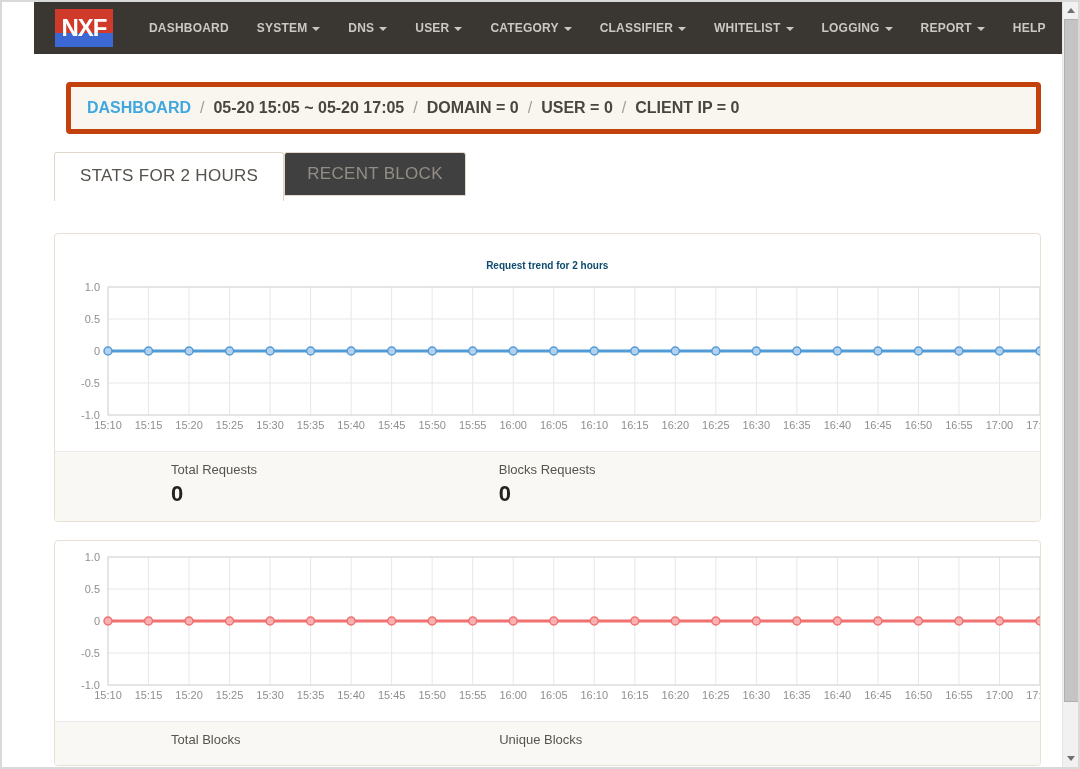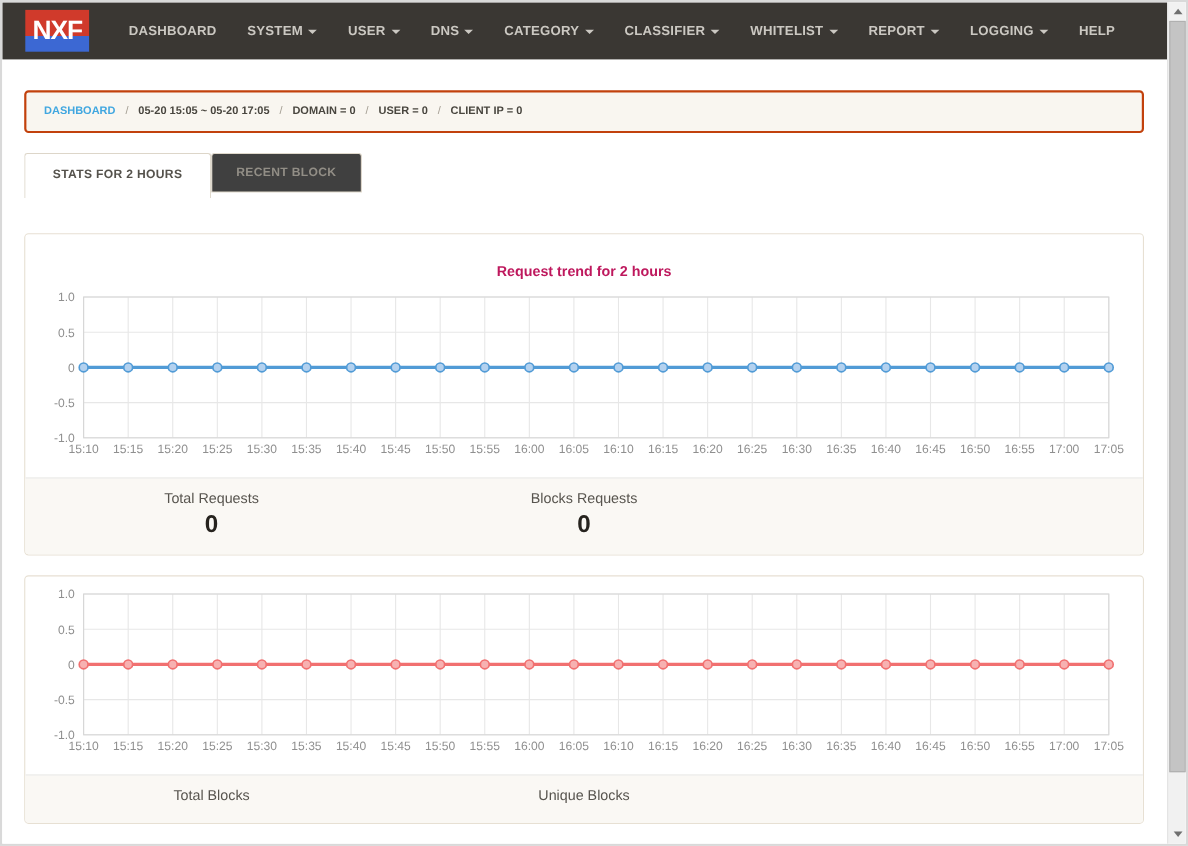--- a/index.html
+++ b/index.html
@@ -1,51 +1,51 @@
 <!DOCTYPE html>
 <html><head>
 <meta charset="utf-8">
 <style>
   * { margin:0; padding:0; box-sizing:border-box; }
   html,body { background:#ffffff; }
   body { font-family:"Liberation Sans", sans-serif; }
 
-  .window { width:1080px; height:769px; border:2px solid #d9d9d9; display:flex; background:#fff; overflow:hidden; }
+  .window { width:1080px; height:769px; border:2px solid #d9d9d9; display:flex; background:#fff; overflow:hidden;padding-left:32px; }
   .content { width:1061px; height:765px; overflow:hidden; background:#fff; }
 
   
   .navbar { height:52px; background:#3a3733; display:flex; align-items:center; }
   .logo { width:58px; height:38px; margin-left:21px; display:flex; align-items:center; justify-content:center;
           background:linear-gradient(180deg,#d03a2b 0%, #d03a2b 62%, #3c68d3 62%, #3c68d3 100%);
           color:#fff; font-weight:800; font-size:24px; letter-spacing:-1px; cursor:pointer; }
   .nav { list-style:none; display:flex; margin-left:22px; }
   .nav li { padding:0 14px; font-size:12px; font-weight:700; color:#cbc8c2; line-height:52px; letter-spacing:.2px; cursor:pointer; white-space:nowrap; }
   .caret { display:inline-block; margin-left:5px; vertical-align:middle; width:0; height:0;
            border-left:4px solid transparent; border-right:4px solid transparent; border-top:4px solid #cbc8c2; }
 
   
-  .breadcrumb { margin:28px 21px 0 20px; background:#f9f6f0; border:2px solid #c2410c; border-radius:4px;
-                padding:12px 16px; font-size:10px; font-weight:700; color:#49463f; }
+  .breadcrumb { margin:28px 21px 0 32px; background:#f9f6f0; border:5px solid #c2410c; border-radius:4px;
+                padding:12px 16px; font-size:16px; font-weight:700; color:#49463f; }
   .breadcrumb a { color:#41a7e0; text-decoration:none; cursor:pointer; }
   .breadcrumb .sep { color:#a39d92; margin:0 9px; font-weight:400; }
 
   
   .tabs { margin:18px 21px 0 20px; display:flex; align-items:flex-start; }
-  .tab { font-size:11px; font-weight:700; letter-spacing:.3px; cursor:pointer; border-radius:3px 3px 0 0; }
+  .tab { font-size:17px; font-weight:400; letter-spacing:.3px; cursor:pointer; border-radius:3px 3px 0 0; }
   .tab.active { background:#fff; color:#55524c; border:1px solid #ddd6c9; border-bottom:none; padding:13px 25px 15px; }
   .tab.inactive { background:#404040; color:#928e86; border:1px solid #e0d9cc; padding:11px 22px; }
 
   
   .panel { margin:32px 21px 0 20px; border:1px solid #e7e0d3; border-radius:4px; background:#fff; overflow:hidden; }
   .panel + .panel { margin-top:18px; }
-  .panel-title { text-align:center; margin-top:26px; font-size:13px; font-weight:700; color:#be185d; }
+  .panel-title { text-align:center; margin-top:26px; font-size:10px; font-weight:700; color:#0c4a6e; }
   .chart { display:block; width:1016px; height:152px; margin-top:8px; font-family:"Liberation Sans", sans-serif; }
   .panel-footer { margin-top:20px; border-top:1px solid #e9e9e9; background:#faf8f4; display:flex; padding:10px 0 14px; }
   .stat { width:33.33%; display:flex; justify-content:center; }
-  .stat-inner { text-align:center; min-width:96px; }
+  .stat-inner { text-align:left; min-width:96px; }
   .stat-label { font-size:13px; color:#57544e; }
   .stat-value { font-size:22px; font-weight:700; color:#26231e; margin-top:4px; }
 
   
   .scrollbar { width:17px; height:765px; background:#f1f1f1; position:relative; border-left:1px solid #e3e3e3; }
   .sb-arrow { position:absolute; left:0; width:17px; height:17px; display:flex; align-items:center; justify-content:center; cursor:pointer; }
   .sb-arrow.up { top:0; }
   .sb-arrow.down { bottom:0; }
   .sb-tri-up { width:0; height:0; border-left:4px solid transparent; border-right:4px solid transparent; border-bottom:5px solid #6f6f6f; }
   .sb-tri-down { width:0; height:0; border-left:4px solid transparent; border-right:4px solid transparent; border-top:5px solid #6f6f6f; }
@@ -57,27 +57,27 @@
 <div class="window">
   <div class="content">
 
     <nav class="navbar">
       <div class="logo">
         <span>NXF</span>
       </div>
       <ul class="nav" id="nav-items">
           <li><span>DASHBOARD</span></li>
           <li><span>SYSTEM</span><span class="caret"></span></li>
+          <li><span>DNS</span><span class="caret"></span></li>
           <li><span>USER</span><span class="caret"></span></li>
-          <li><span>DNS</span><span class="caret"></span></li>
           <li><span>CATEGORY</span><span class="caret"></span></li>
           <li><span>CLASSIFIER</span><span class="caret"></span></li>
           <li><span>WHITELIST</span><span class="caret"></span></li>
+          <li><span>LOGGING</span><span class="caret"></span></li>
           <li><span>REPORT</span><span class="caret"></span></li>
-          <li><span>LOGGING</span><span class="caret"></span></li>
           <li><span>HELP</span></li>
         </ul>
     </nav>
 
     <div class="breadcrumb">
       <a>DASHBOARD</a><span id="breadcrumb-items"><span class="sep">/</span><span>05-20 15:05 ~ 05-20 17:05</span><span class="sep">/</span><span>DOMAIN = 0</span><span class="sep">/</span><span>USER = 0</span><span class="sep">/</span><span>CLIENT IP = 0</span></span>
     </div>
 
     <div class="tabs" id="tabs">
         <div class="tab active">STATS FOR 2 HOURS</div>

